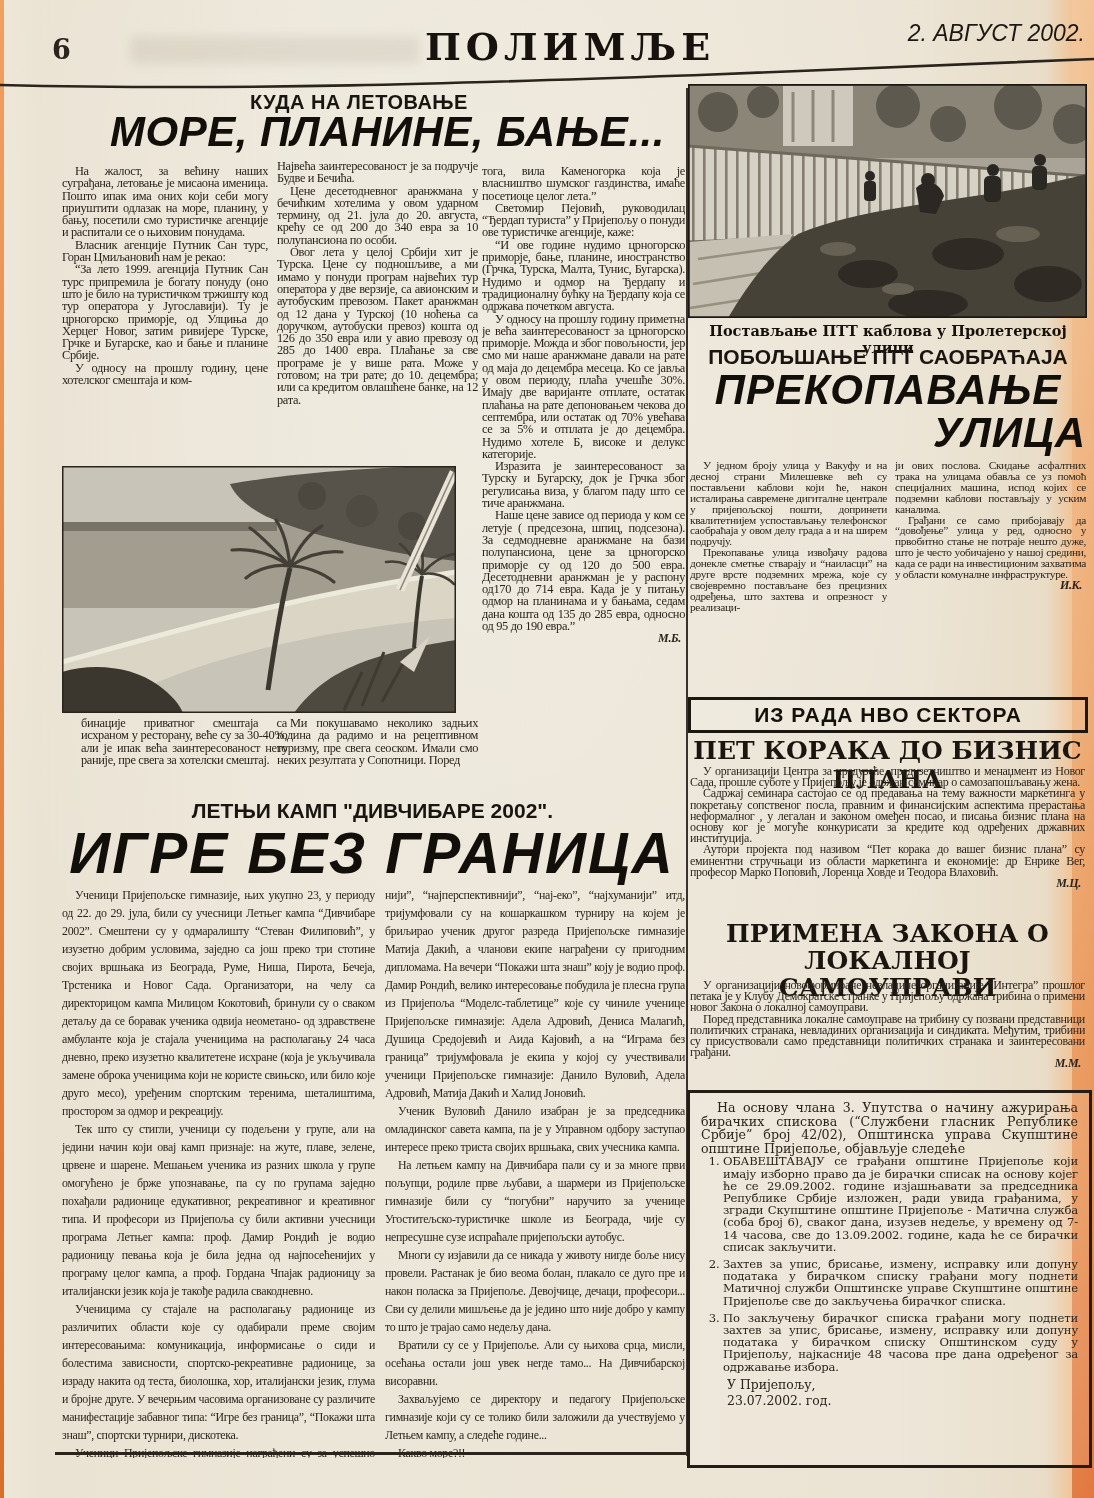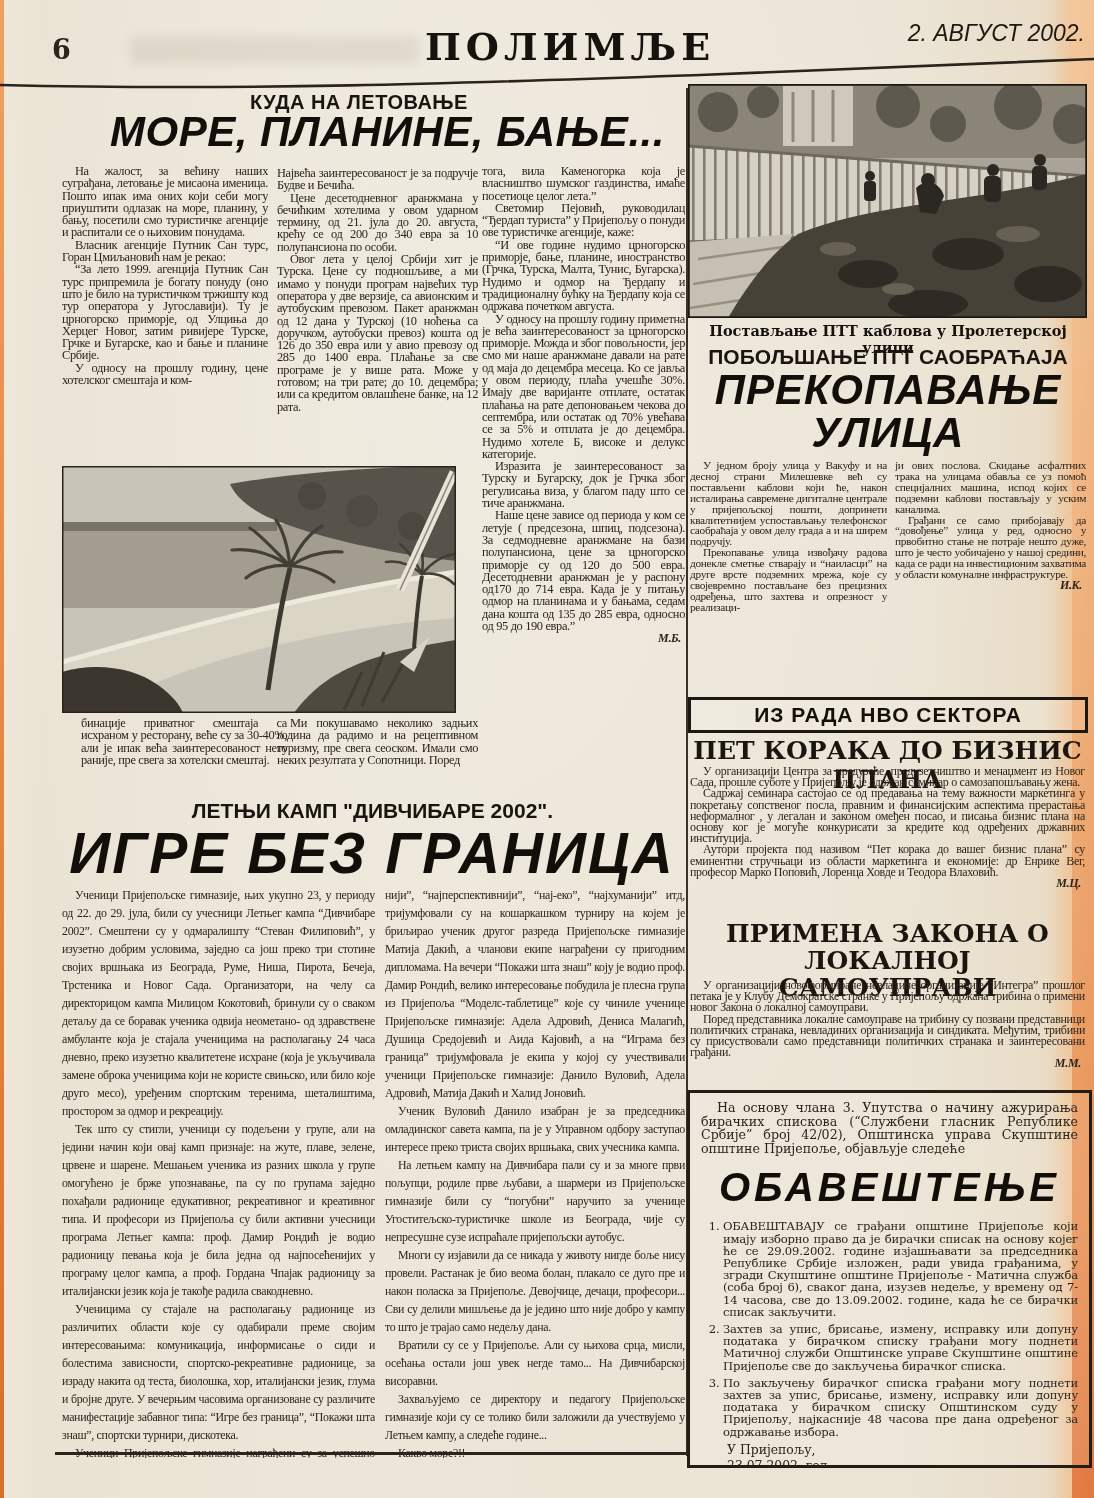--- a/index.html
+++ b/index.html
@@ -66,21 +66,21 @@
 
   <div class="abs kicker" style="left:250px;top:91px;font-size:20px;letter-spacing:0.5px;">КУДА НА ЛЕТОВАЊЕ</div>
   <div class="abs dhead" style="left:82px;top:108px;font-size:42px;letter-spacing:0.5px;margin-left:28px;">МОРЕ, ПЛАНИНЕ, БАЊЕ...</div>
 
   <div class="abs coltext fs-a" style="left:62px;top:165px;width:206px;height:300px;">
     <p>На жалост, за већину наших суграђана, летовање је мисаона именица. Пошто ипак има оних који себи могу приуштити одлазак на море, планину, у бању, посетили смо туристичке агенције и распитали се о њиховим понудама.</p>
     <p>Власник агенције Путник Сан турс, Горан Цмиљановић нам је рекао:</p>
     <p>“За лето 1999. агенција Путник Сан турс припремила је богату понуду (оно што је било на туристичком тржишту код тур оператора у Југославији). Ту је црногорско приморје, од Улциња до Херцег Новог, затим ривијере Турске, Грчке и Бугарске, као и бање и планине Србије.</p>
     <p>У односу на прошлу годину, цене хотелског смештаја и ком-</p>
   </div>
-  <div class="abs coltext fs-a" style="left:277px;top:167px;width:201px;height:300px;">
+  <div class="abs coltext fs-a" style="left:277px;top:160px;width:201px;height:300px;">
     <p class="cont">Највећа заинтересованост је за подручје Будве и Бечића.</p>
     <p>Цене десетодневног аранжмана у бечићким хотелима у овом ударном термину, од 21. јула до 20. августа, крећу се од 200 до 340 евра за 10 полупансиона по особи.</p>
     <p>Овог лета у целој Србији хит је Турска. Цене су подношљиве, а ми имамо у понуди програм највећих тур оператора у две верзије, са авионским и аутобуским превозом. Пакет аранжман од 12 дана у Турској (10 ноћења са доручком, аутобуски превоз) кошта од 126 до 350 евра или у авио превозу од 285 до 1400 евра. Плаћање за све програме је у више рата. Може у готовом; на три рате; до 10. децембра; или са кредитом овлашћене банке, на 12 рата.</p>
   </div>
   <div class="abs coltext fs-a" style="left:482px;top:165px;width:203px;height:634px;">
     <p class="cont">тога, вила Каменогорка која је власништво шумског газдинства, имаће посетиоце целог лета.”</p>
     <p>Светомир Пејовић, руководилац “Ђердап туриста” у Пријепољу о понуди ове туристичке агенције, каже:</p>
     <p>“И ове године нудимо црногорско приморје, бање, планине, иностранство (Грчка, Турска, Малта, Тунис, Бугарска). Нудимо и одмор на Ђердапу и традиционалну бућку на Ђердапу која се одржава почетком августа.</p>
     <p>У односу на прошлу годину приметна је већа заинтересованост за црногорско приморје. Можда и због повољности, јер смо ми наше аранжмане давали на рате од маја до децембра месеца. Ко се јавља у овом периоду, плаћа учешће 30%. Имају две варијанте отплате, остатак плаћања на рате депоновањем чекова до септембра, или остатак од 70% увећава се за 5% и отплата је до децембра. Нудимо хотеле Б, високе и делукс категорије.</p>
     <p>Изразита је заинтересованост за Турску и Бугарску, док је Грчка због регулисања виза, у благом паду што се тиче аранжмана.</p>
@@ -200,21 +200,21 @@
         <rect x="344" y="82" width="15" height="24" rx="5"></rect>
       <circle cx="182" cy="92" r="5"></circle>
         <rect x="176" y="97" width="12" height="20" rx="4"></rect>
     </g>
     <rect width="399" height="234" fill="none" stroke="#1c1813" stroke-width="3.5"></rect>
   </svg>
   <div class="abs caption" style="left:690px;top:322px;width:396px;">Постављање ПТТ каблова у Пролетерској улици</div>
   <div class="abs kicker" style="left:690px;top:345px;width:396px;text-align:center;font-size:21px;">ПОБОЉШАЊЕ ПТТ САОБРАЋАЈА</div>
   <div class="abs dhead" style="left:690px;top:368px;width:396px;text-align:center;font-size:42px;line-height:43px;letter-spacing:1px;">
     <span style="display:block;">ПРЕКОПАВАЊЕ</span>
-    <span style="display:block;">УЛИЦА</span>
+    <span style="display:block;text-align:right;">УЛИЦА</span>
   </div>
   <div class="abs coltext fs-c" style="left:690px;top:460px;width:197px;height:238px;">
     <p>У једном броју улица у Вакуфу и на десној страни Милешевке већ су постављени каблови који ће, након исталирања савремене дигиталне централе у пријепољској пошти, допринети квалитетнијем успостављању телефонског саобраћаја у овом делу града а и на ширем подручју.</p>
     <p>Прекопавање улица извођачу радова донекле сметње стварају и “наиласци” на друге врсте подземних мрежа, које су својевремно постављане без прецизних одређења, што захтева и опрезност у реализаци-</p>
   </div>
   <div class="abs nvo-box" style="left:688px;top:697px;width:394px;height:30px;line-height:30px;">
     <span>ИЗ РАДА НВО СЕКТОРА</span>
   </div>
 
   <div class="abs coltext fs-c" style="left:895px;top:460px;width:191px;height:238px;">
@@ -235,21 +235,20 @@
     <span style="display:block;">САМОУПРАВИ</span>
   </div>
   <div class="abs coltext fs-d" style="left:690px;top:980px;width:395px;height:104px;">
     <p>У организацији новоформиране невладине организације “Интегра” прошлог петака је у Клубу Демократске странке у Пријепољу одржана трибина о примени новог Закона о локалној самоуправи.</p>
     <p>Поред представника локалне самоуправе на трибину су позвани представници политичких странака, невладиних организација и синдиката. Међутим, трибини су присуствовали само представници политичких странака и заинтересовани грађани.</p>
     <p class="byl">М.М.</p>
   </div>
 
   <div class="abs notice-box" style="left:687px;top:1090px;width:377px;height:360px;">
     <p class="intro">На основу члана 3. Упутства о начину ажурирања бирачких спискова (“Службени гласник Републике Србије” број 42/02), Општинска управа Скупштине општине Пријепоље, објављује следеће</p>
-    <div class="notice-head">ОБАВЕШТЕЊЕ</div>
     <ol class="notice-list">
       <li>ОБАВЕШТАВАЈУ се грађани општине Пријепоље који имају изборно право да је бирачки списак на основу којег ће се 29.09.2002. године изјашњавати за председника Републике Србије изложен, ради увида грађанима, у згради Скупштине општине Пријепоље - Матична служба (соба број 6), сваког дана, изузев недеље, у времену од 7-14 часова, све до 13.09.2002. године, када ће се бирачки списак закључити.</li>
       <li>Захтев за упис, брисање, измену, исправку или допуну података у бирачком списку грађани могу поднети Матичној служби Општинске управе Скупштине општине Пријепоље све до закључења бирачког списка.</li>
       <li>По закључењу бирачког списка грађани могу поднети захтев за упис, брисање, измену, исправку или допуну података у бирачком списку Општинском суду у Пријепољу, најкасније 48 часова пре дана одређеног за одржавање избора.</li>
     </ol>
     <div class="notice-meta">У Пријепољу,</div>
     <div class="notice-meta">23.07.2002. год.</div>
 
   </div>
 

